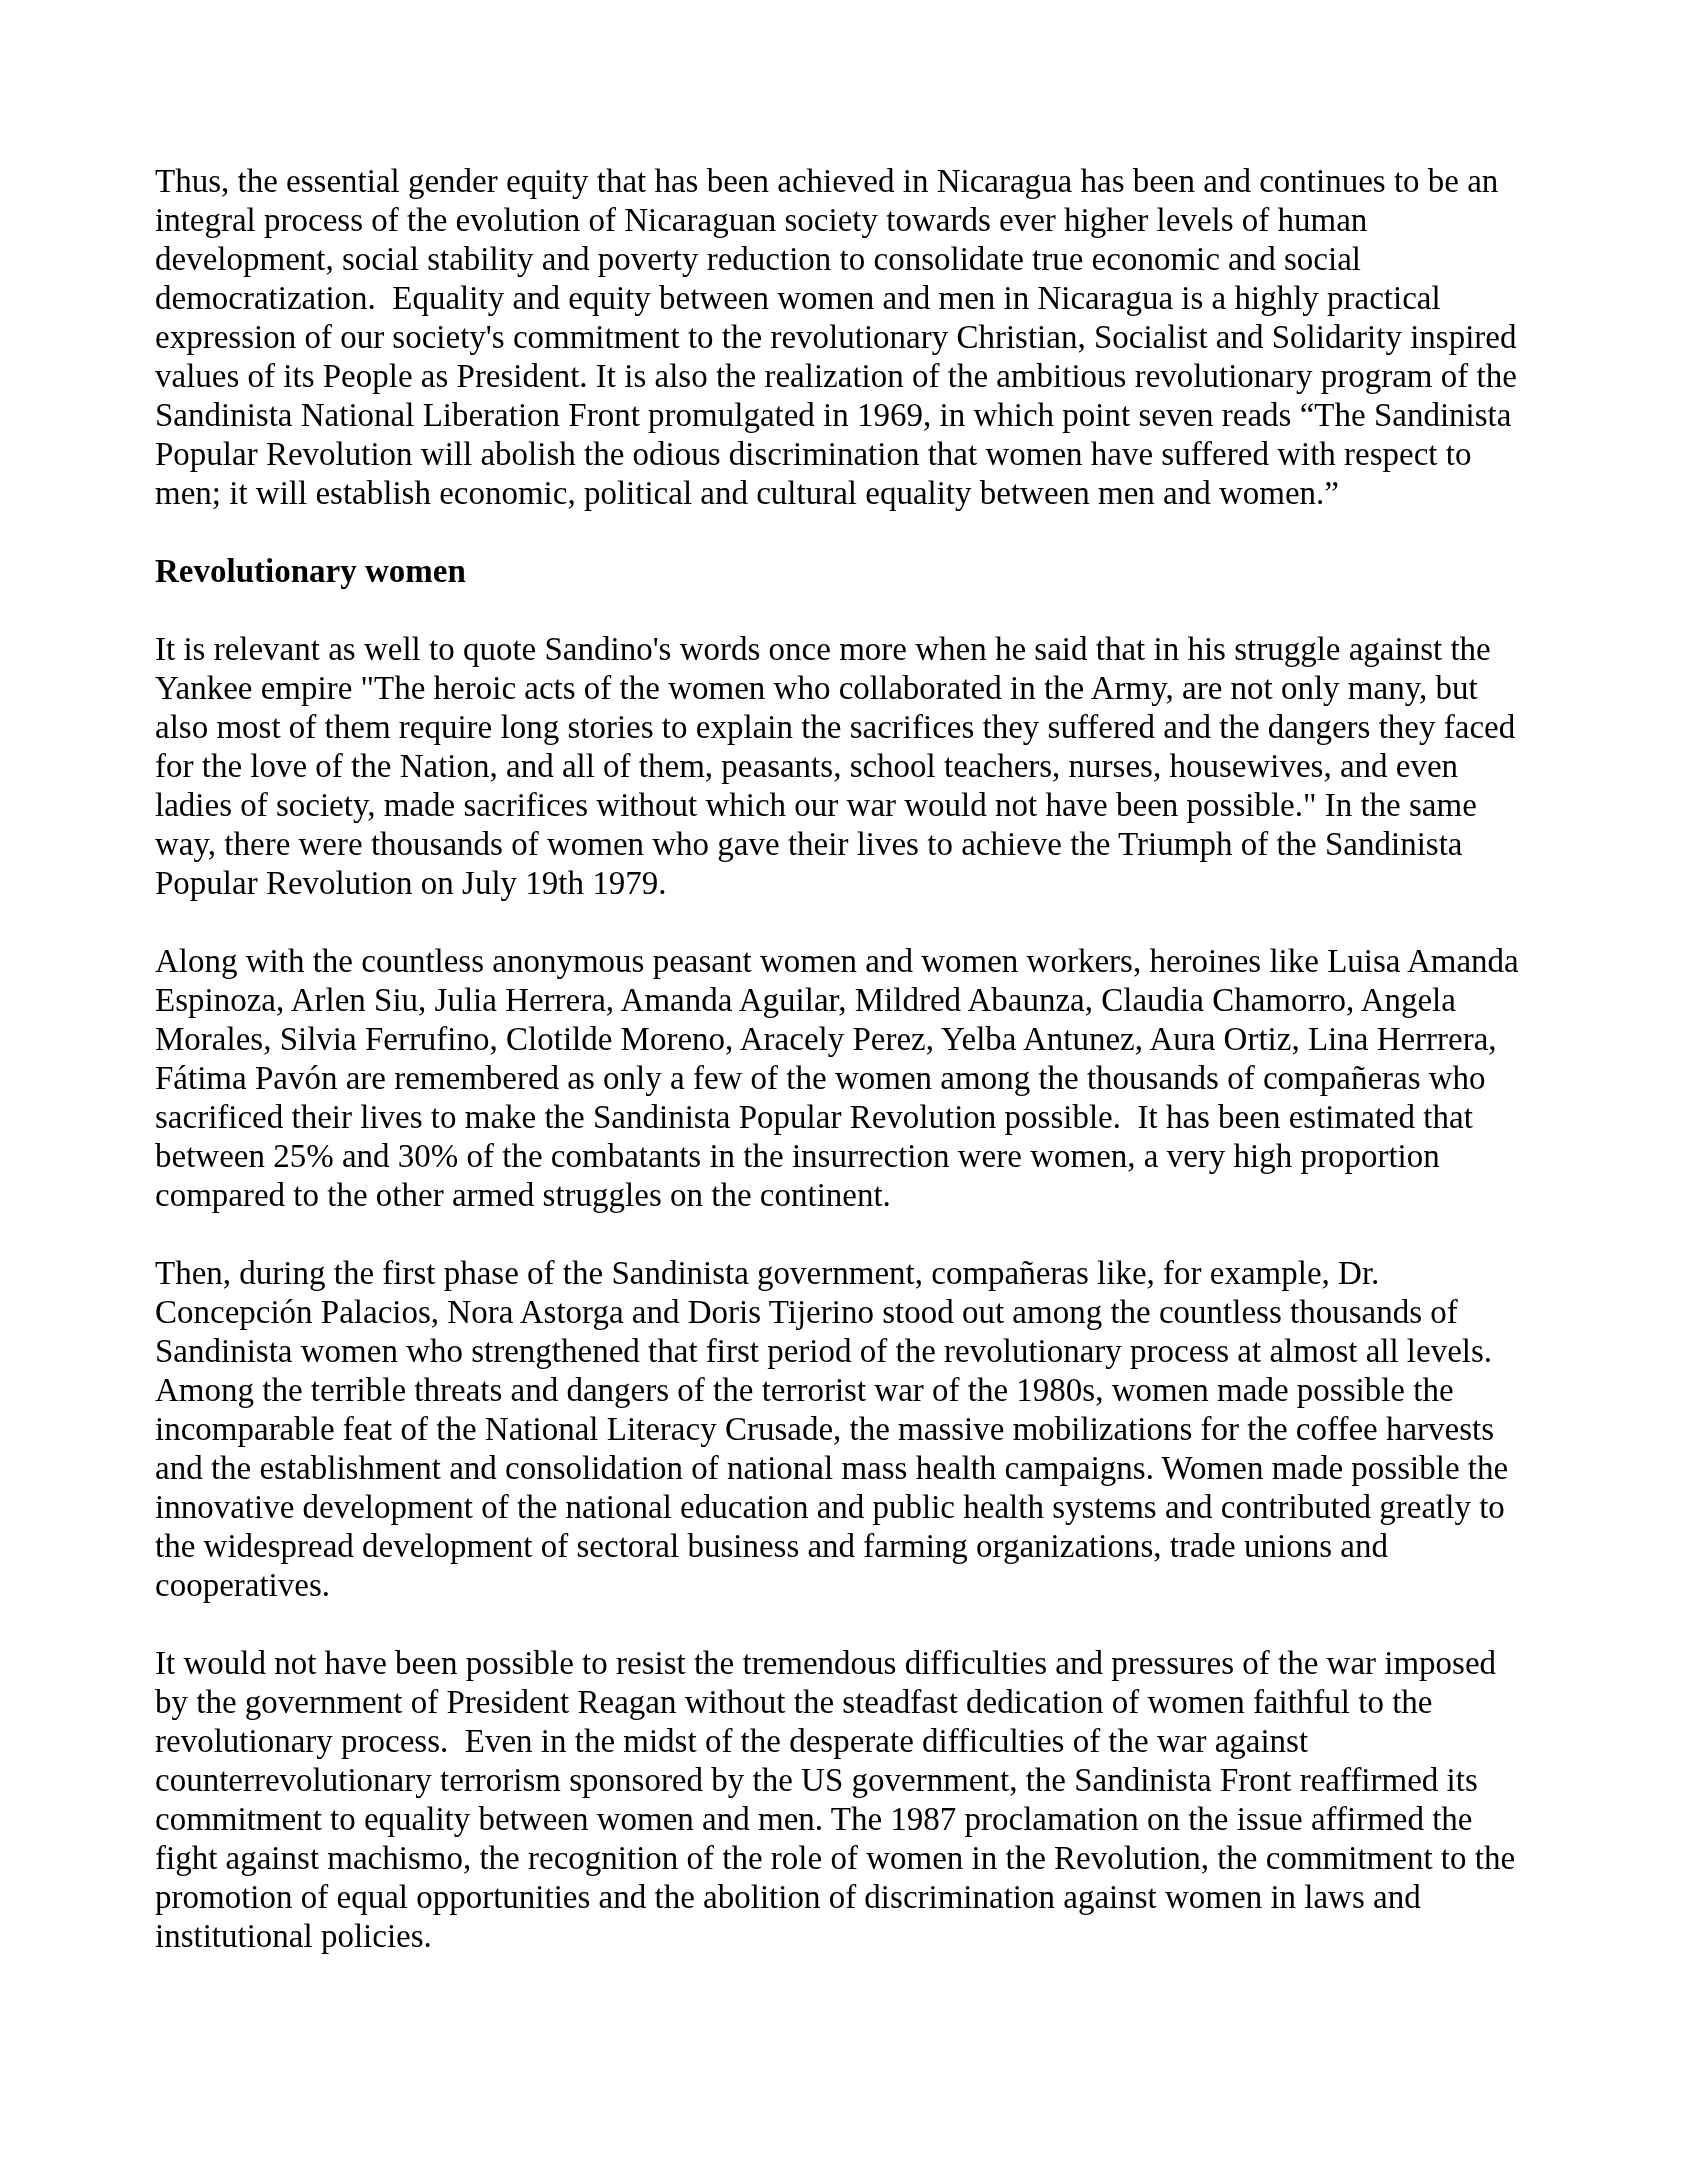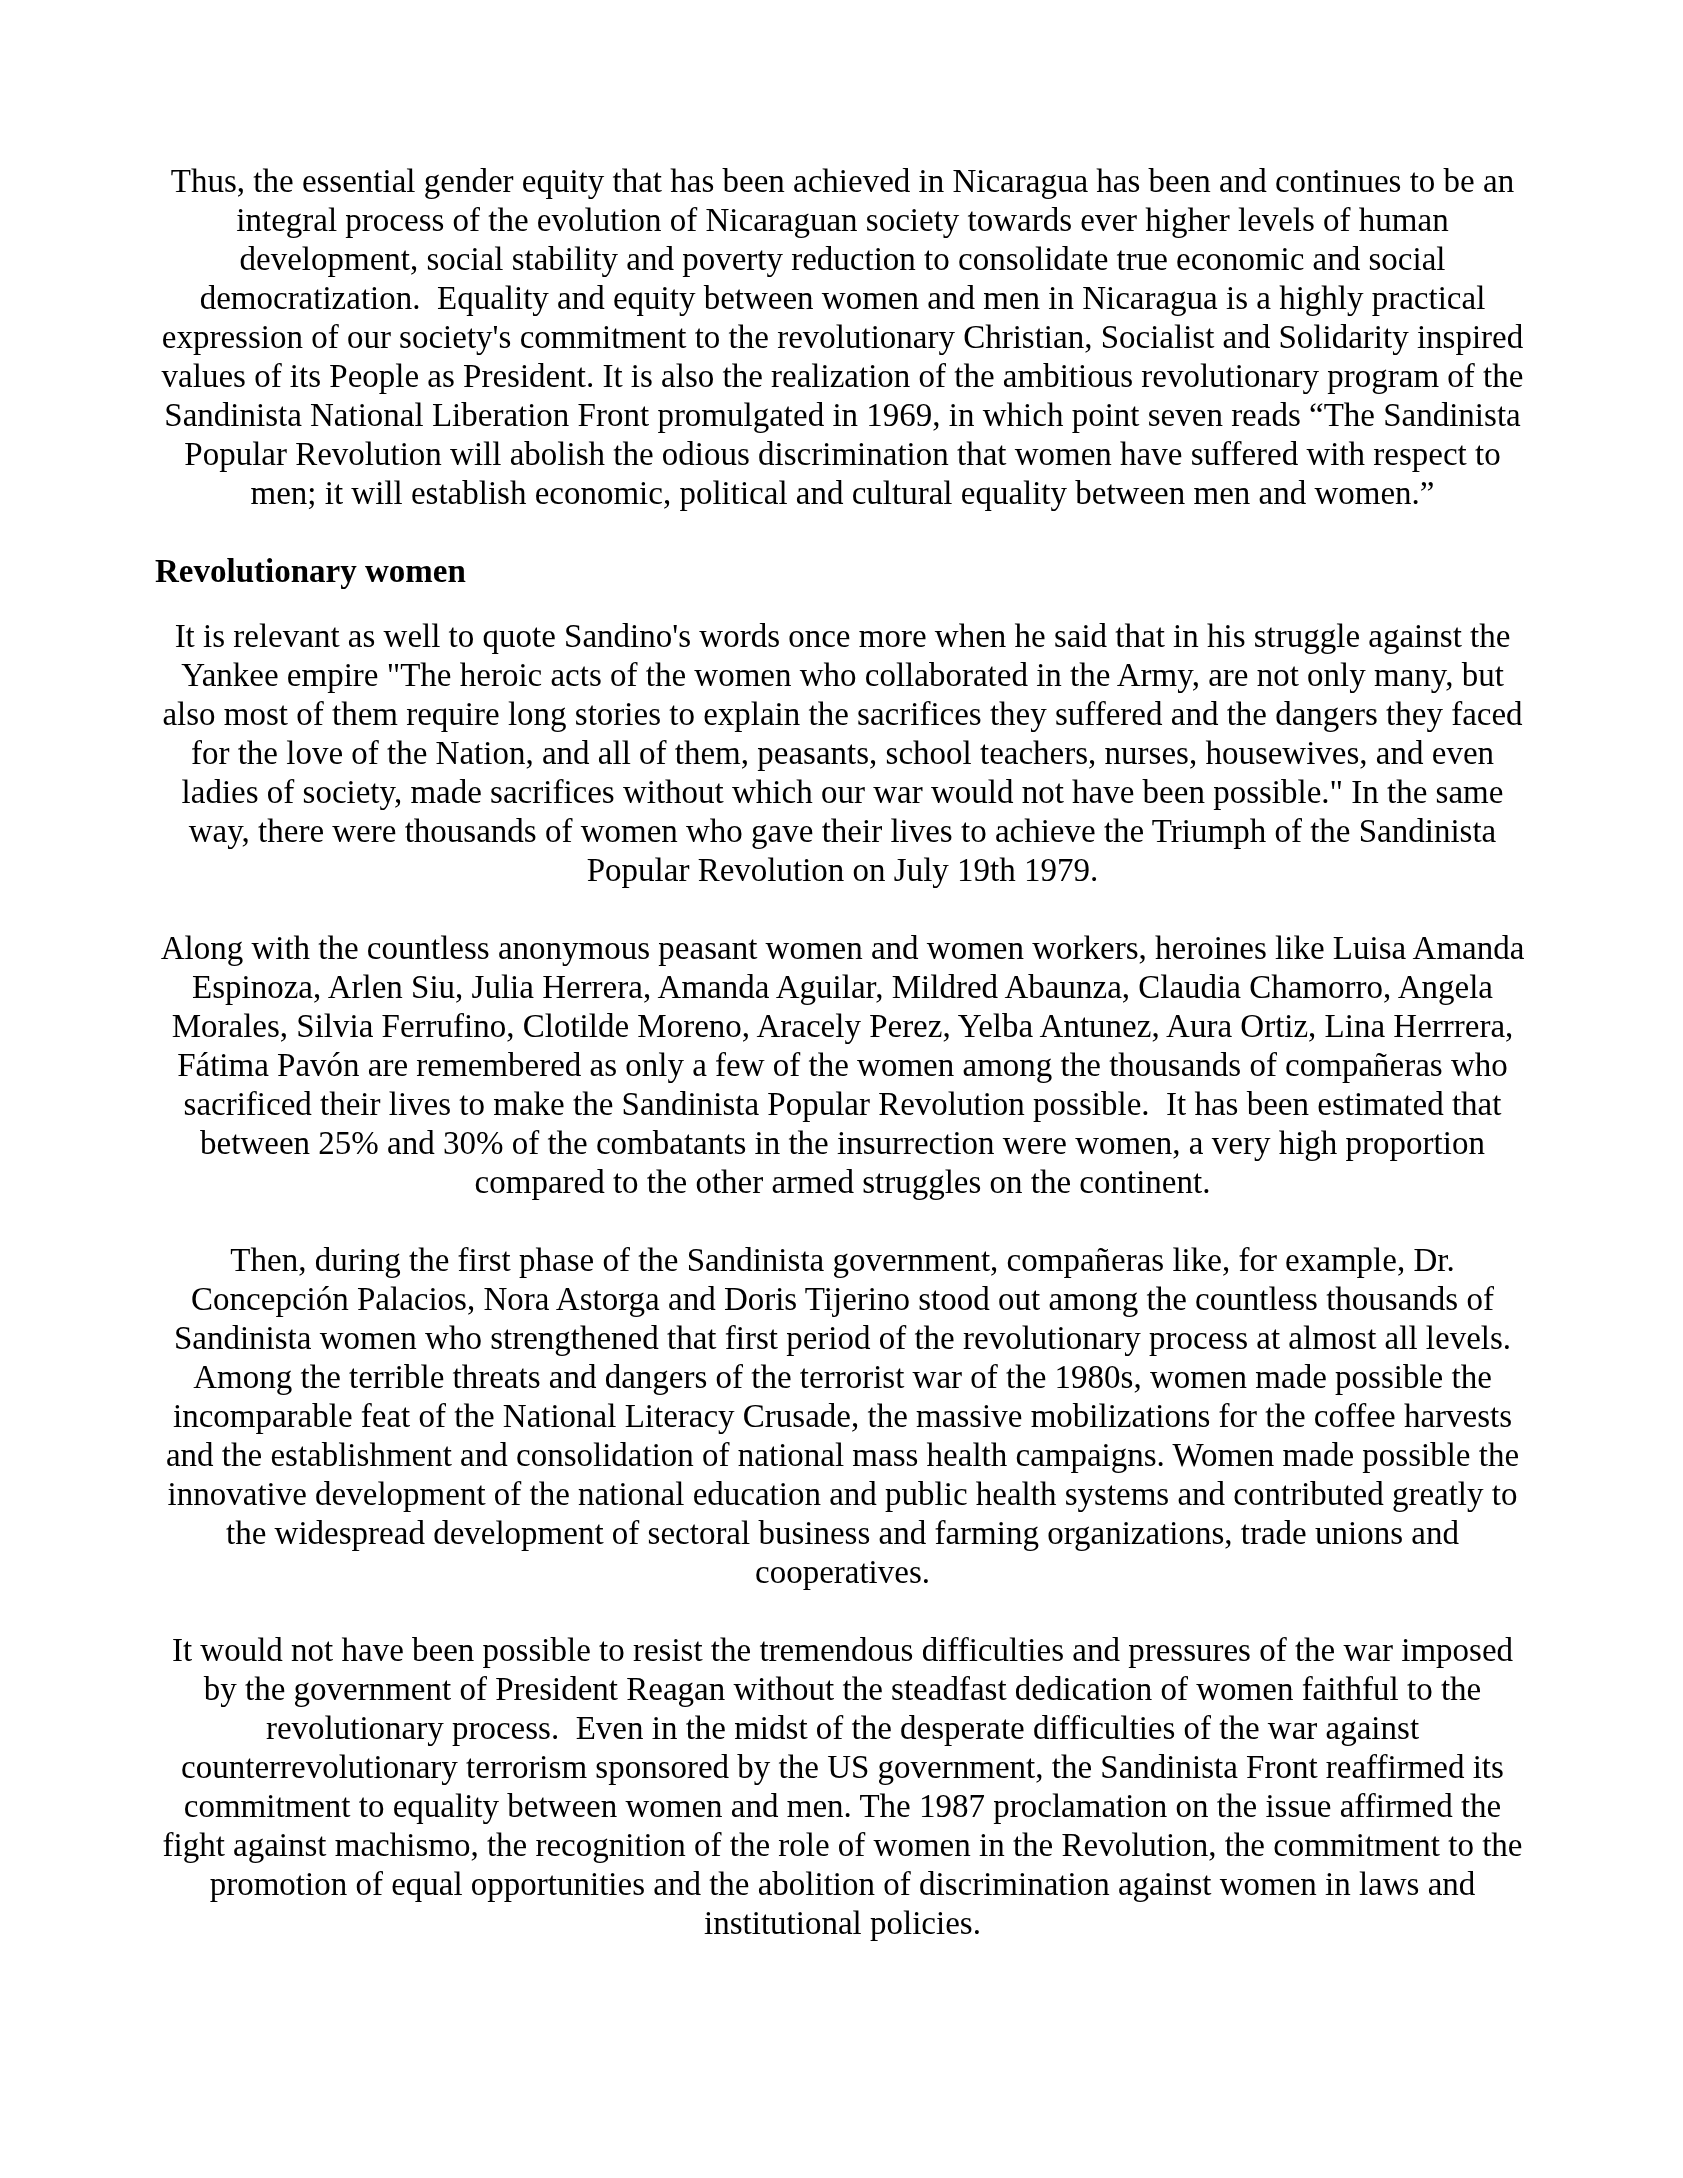--- a/index.html
+++ b/index.html
@@ -16,24 +16,24 @@
     padding: 162px 153px 99px 155px;
     font-family: "Liberation Serif", serif;
     font-size: 33px;
     line-height: 39px;
     color: #000000;
     overflow: hidden;
   }
   .page p {
     margin: 0 0 39px 0;
     white-space: pre-wrap;
-    text-align: center;
+    text-align: left;
   }
   .page h2 {
-    margin: 0 0 26px 0;
+    margin: 0 0 39px 0;
     font-size: 33px;
     line-height: 39px;
     font-weight: bold;
     white-space: pre-wrap;
   }
 </style>
 </head>
 <body>
 
 <div class="page">

